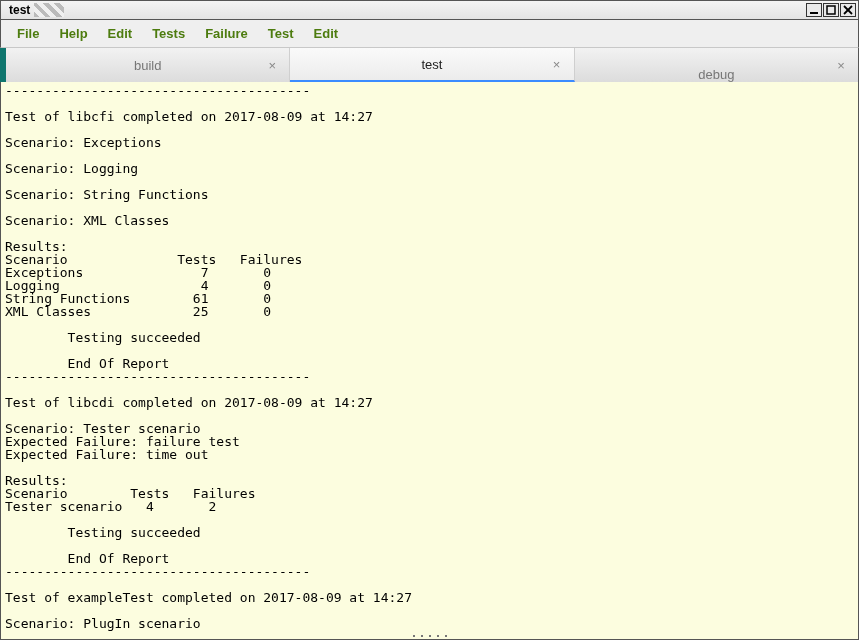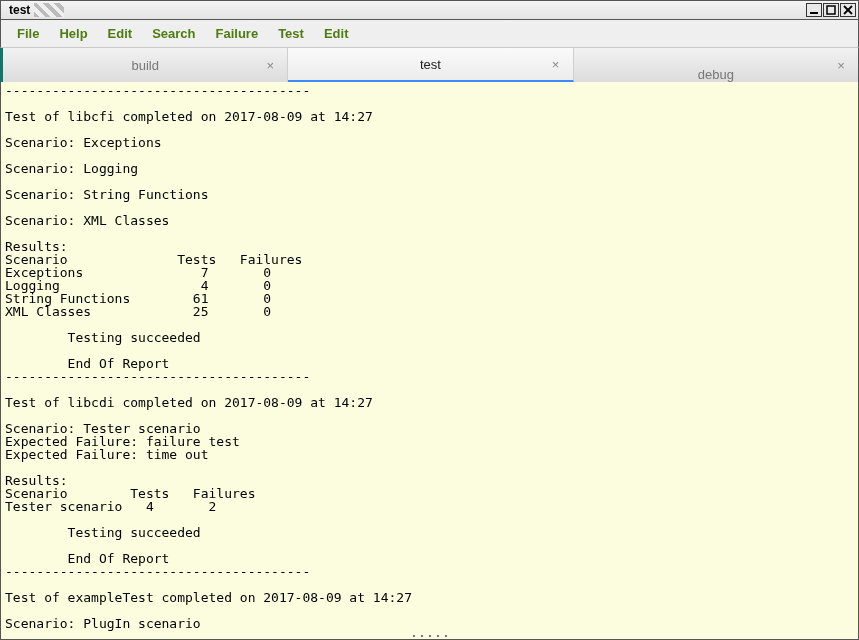--- a/index.html
+++ b/index.html
@@ -60,21 +60,21 @@
     cursor: pointer;
     font-size: 13px;
     color: #4d7c0f;
     font-weight: bold;
   }
 
   
   .tabs {
     height: 34px;
     display: flex;
-    border-left: 3px solid #0f766e;
+    border-left: 6px solid #0f766e;
     border-right: 1px solid #555;
     background:#e6e6e6;
   }
   .tab {
     flex: 1;
     display: flex;
     align-items: center;
     justify-content: center;
     position: relative;
     border-right: 1px solid #cfcfcf;
@@ -151,21 +151,21 @@
         <line x1="1" y1="1" x2="9" y2="9" stroke="#000" stroke-width="1.8"></line>
         <line x1="9" y1="1" x2="1" y2="9" stroke="#000" stroke-width="1.8"></line>
       </svg>
   </span>
 </div>
 
 <div class="menubar">
   <span class="menu-item">File</span>
   <span class="menu-item">Help</span>
   <span class="menu-item">Edit</span>
-  <span class="menu-item">Search</span>
+  <span class="menu-item">Tests</span>
   <span class="menu-item">Failure</span>
   <span class="menu-item">Test</span>
   <span class="menu-item">Edit</span>
 </div>
 
 <div class="tabs">
   <div class="tab">
     <span>build</span>
     <span class="close">
       <span>×</span>

